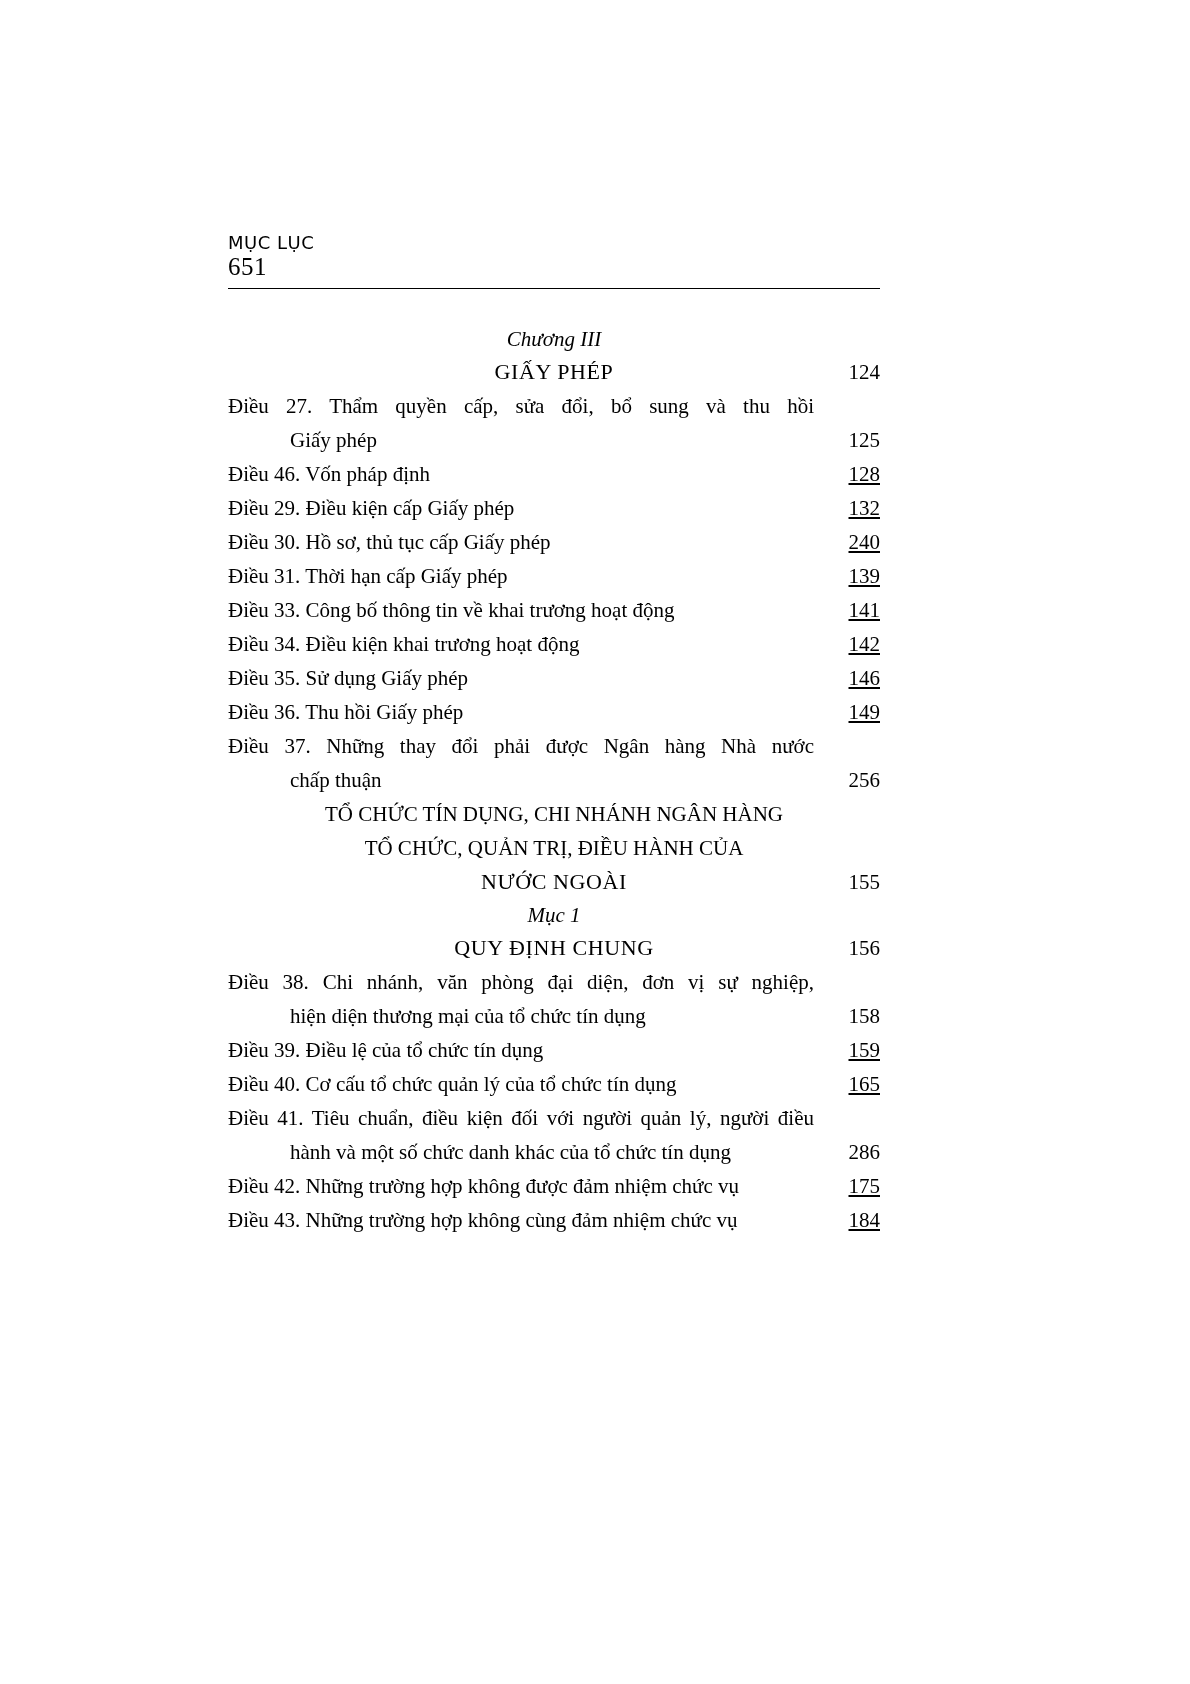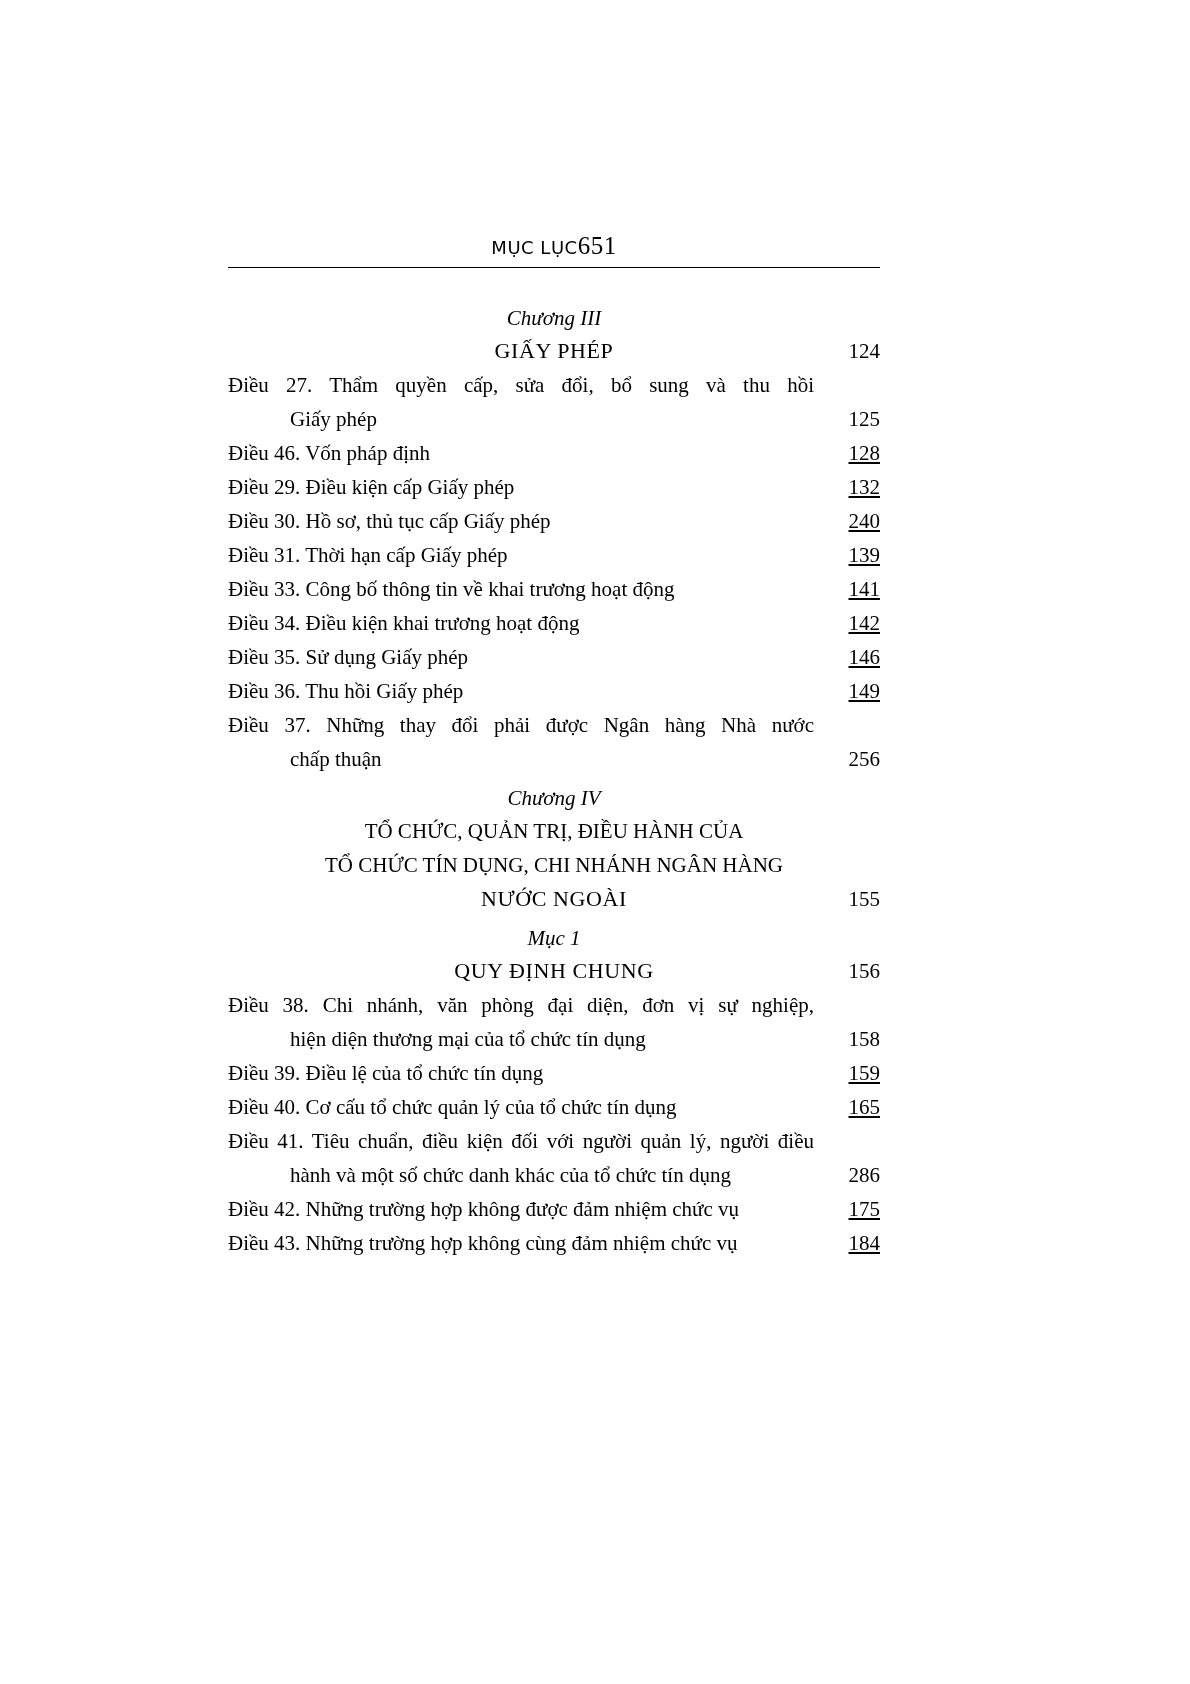--- a/index.html
+++ b/index.html
@@ -25,47 +25,47 @@
     position: absolute;
     left: 228px;
     top: 232px;
     width: 652px;
   }
 
   
   .running-head {
     display: flex;
     align-items: baseline;
-    justify-content: center;
+    justify-content: flex-start;
     font-family: "DejaVu Sans", sans-serif;
     font-size: 19px;
     letter-spacing: 0.5px;
     padding-bottom: 7px;
     border-bottom: 1.6px solid #000;
     margin-bottom: 34px;
+    flex-direction: column;
   }
   .running-head .rh-title {
     font-size: 18px;
   }
   .running-head .rh-page {
     font-size: 25px;
     font-family: "Liberation Serif", serif;
   }
 
   
   .center-line {
     text-align: center;
     font-size: 21px;
     line-height: 34px;
   }
   .chapter-label {
     font-style: italic;
     font-size: 21px;
     text-align: center;
-    margin-top: 6px;
     line-height: 32px;
   }
   .chapter-title-row {
     display: flex;
     align-items: baseline;
     line-height: 34px;
   }
   .chapter-title-row .ct-main {
     flex: 1;
     text-align: center;
@@ -183,23 +183,22 @@
       <div class="entry justify">
         <span class="e-text">Điều 37. Những thay đổi phải được Ngân hàng Nhà nước</span>
         <span class="e-page"></span>
       </div>
       <div class="sub-line">
         <span class="s-text">chấp thuận</span>
         <span class="s-page">256</span>
       </div>
     </div>
 
-    <div class="chapter-label">Chương IV</div>
+    <div class="center-line">TỔ CHỨC TÍN DỤNG, CHI NHÁNH NGÂN HÀNG</div>
     <div class="center-line">TỔ CHỨC, QUẢN TRỊ, ĐIỀU HÀNH CỦA</div>
-    <div class="center-line">TỔ CHỨC TÍN DỤNG, CHI NHÁNH NGÂN HÀNG</div>
     <div class="chapter-title-row indent-main">
       <span class="ct-main">NƯỚC NGOÀI</span>
       <span class="ct-page">155</span>
     </div>
 
     <div class="chapter-label">Mục 1</div>
     <div class="chapter-title-row indent-main">
       <span class="ct-main">QUY ĐỊNH CHUNG</span>
       <span class="ct-page">156</span>
     </div>

